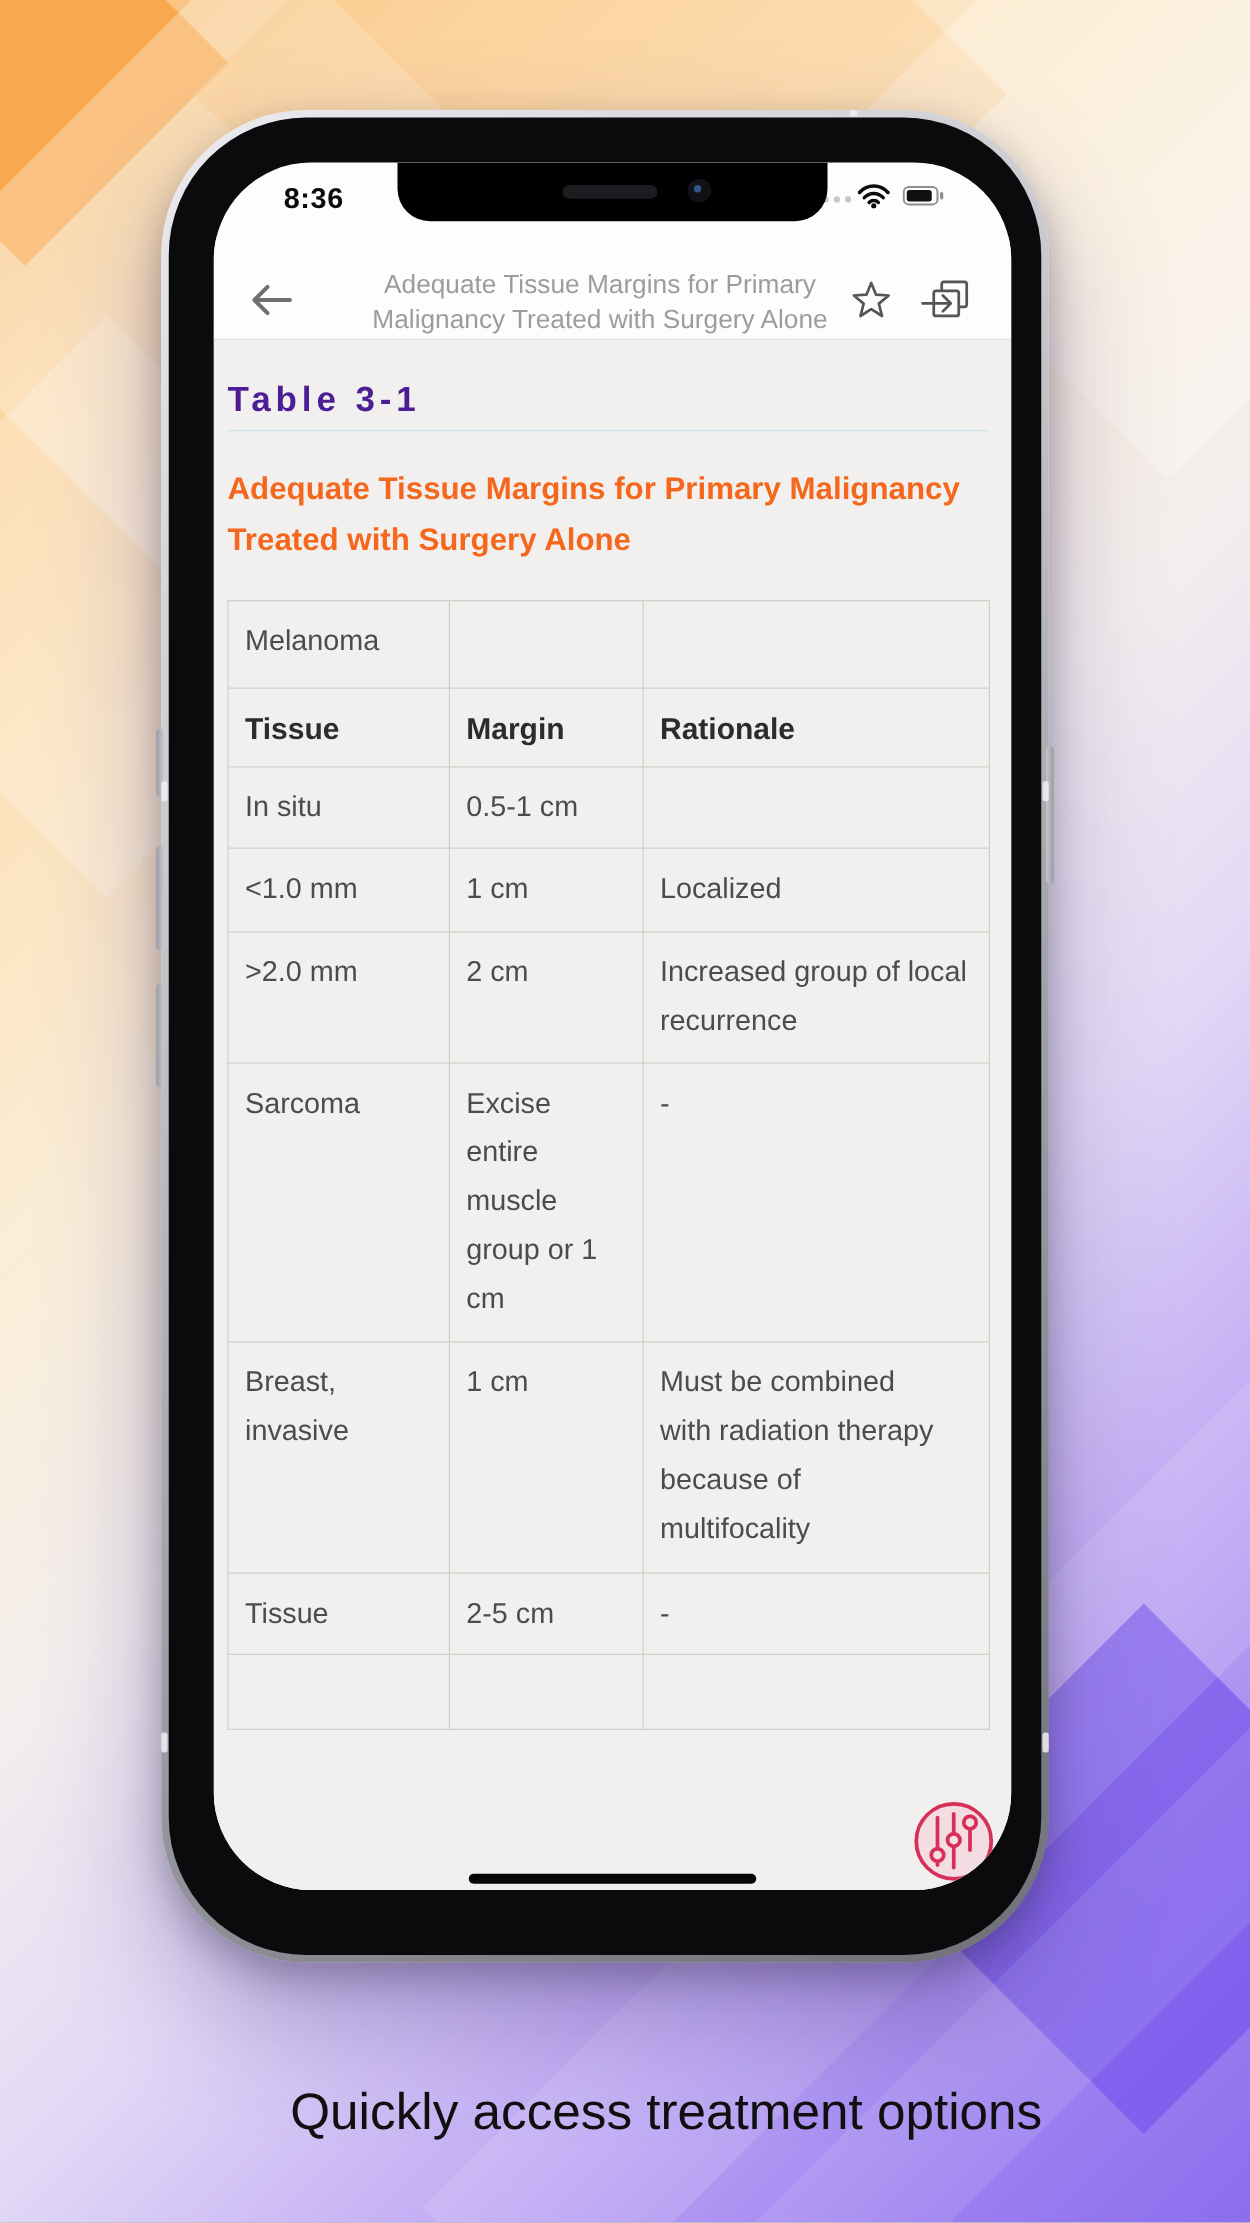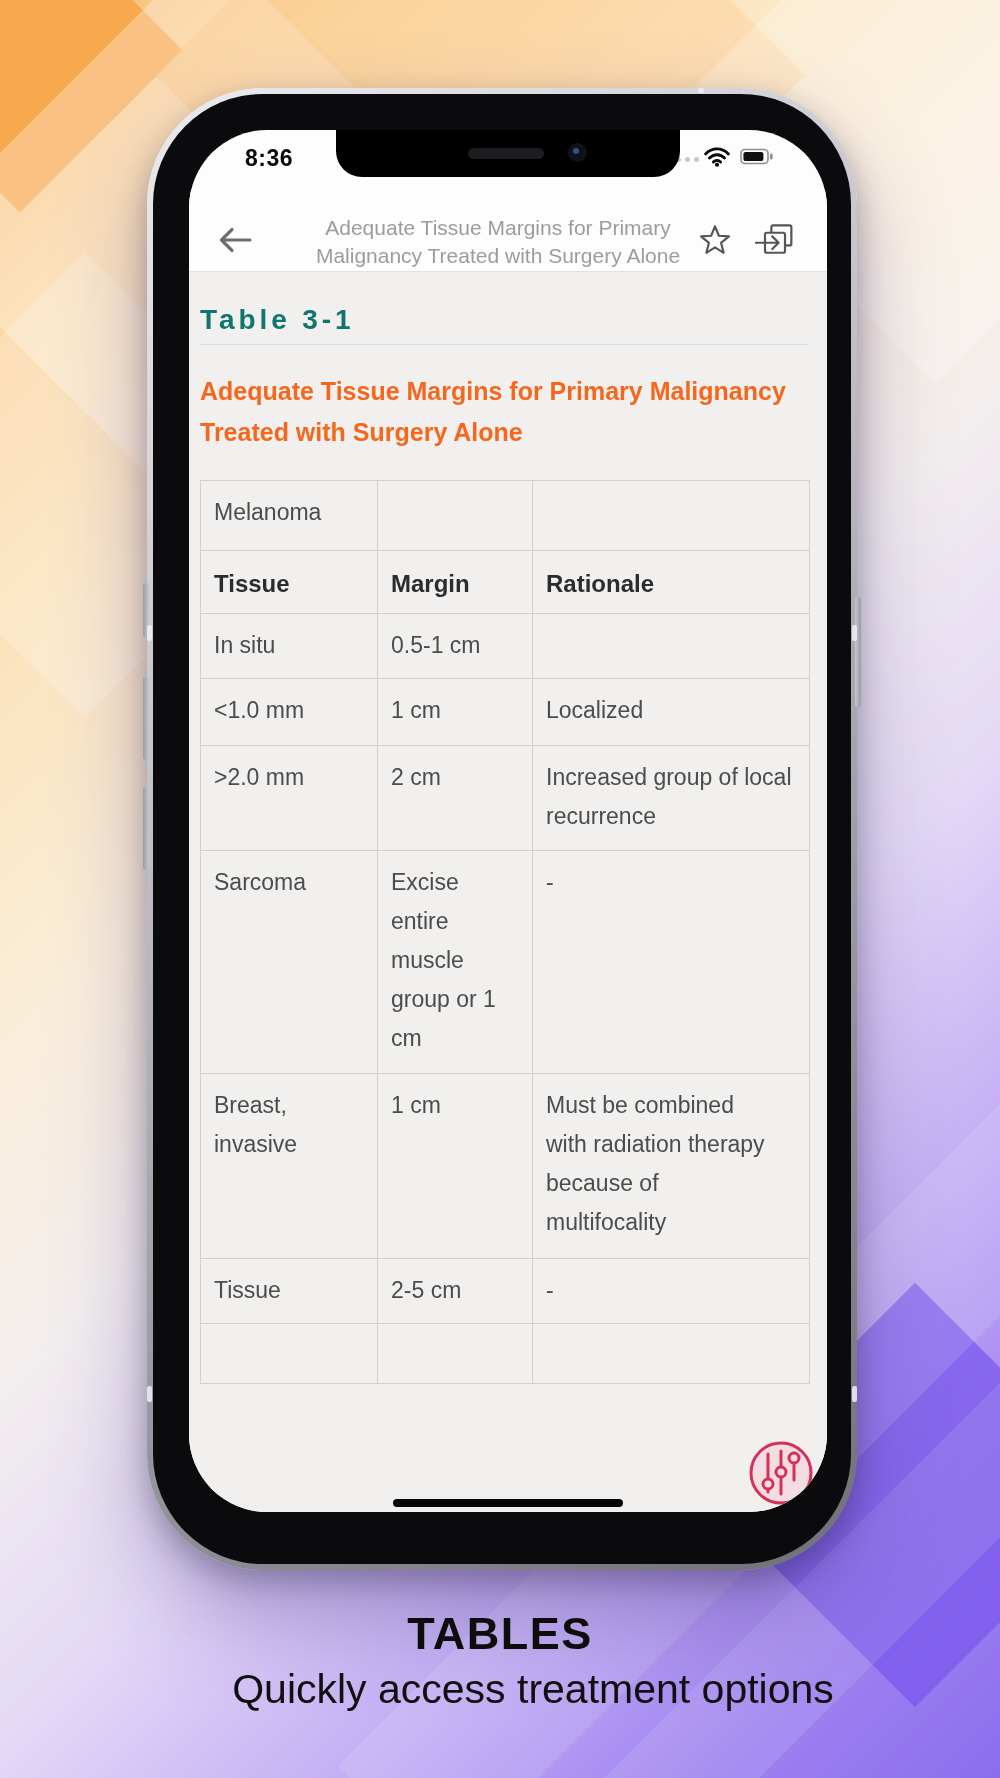--- a/index.html
+++ b/index.html
@@ -11,21 +11,21 @@
   .d2{left:0px;top:30px;width:420px;height:420px;background:rgba(255,255,255,.30);}
   .d3{left:250px;top:-155px;width:460px;height:460px;background:rgba(252,205,146,.40);}
   .d4{left:-80px;top:320px;width:330px;height:330px;background:rgba(255,255,255,.22);}
   .d5{left:745px;top:-75px;width:380px;height:380px;background:rgba(255,255,255,.25);}
   .d6{left:765px;top:1345px;width:300px;height:300px;background:rgba(118,86,235,.70);}
   .band{position:absolute;transform:rotate(-45deg);background:rgba(255,255,255,.12);}
   .b1{left:230px;top:1355px;width:1100px;height:150px;}
   .b2{left:450px;top:1505px;width:900px;height:110px;background:rgba(255,255,255,.10);}
 
   
-  .phone-frame{position:absolute;left:147px;top:88px;width:710px;height:1482px;border-radius:116px;
+  .phone-frame{position:absolute;left:129px;top:88px;width:710px;height:1482px;border-radius:116px;
       background:linear-gradient(145deg,#ecebef 0%,#c3c3c9 35%,#8e8e96 75%,#6f6f77 100%);
       box-shadow:0 45px 90px rgba(70,50,130,.35),0 12px 28px rgba(0,0,0,.25);}
   .phone-body{position:absolute;left:6px;top:6px;right:6px;bottom:6px;border-radius:110px;background:#0b0b0d;}
   .screen{position:absolute;left:36px;top:36px;width:638px;height:1382px;border-radius:78px;background:#fdfdfd;overflow:hidden;}
   .side-btn{position:absolute;width:6px;border-radius:3px;background:linear-gradient(90deg,#9a9aa2,#c8c8ce);}
   .btn-l{left:-4px;} .btn-r{right:-4px;background:linear-gradient(270deg,#9a9aa2,#c8c8ce);}
   .antenna{position:absolute;background:rgba(240,238,244,.85);border-radius:2px;}
 
   
   .notch{position:absolute;left:147px;top:0;width:344px;height:47px;background:#000;
@@ -42,21 +42,21 @@
   
   .navbar{position:absolute;left:0;top:47px;width:638px;height:82px;background:#fdfdfd;border-bottom:1.5px solid #e3e1de;z-index:5;margin-top:12px;}
   .back{position:absolute;left:30px;top:37px;width:34px;height:28px;cursor:pointer;}
   .nav-title{position:absolute;left:100px;right:120px;top:25px;text-align:center;font-size:21px;line-height:27.5px;
              color:#9c9c9c;white-space:pre-line;}
   .star{position:absolute;left:510px;top:35px;width:32px;height:32px;}
   .export{position:absolute;left:566px;top:31px;width:40px;height:40px;}
 
   
   .content{position:absolute;left:0;top:129px;right:0;bottom:0;background:#f1f0ee;}
-  .table-label{position:absolute;left:11px;top:45px;font-size:28px;font-weight:700;color:#0f766e;letter-spacing:.14em;}
+  .table-label{position:absolute;left:11px;top:45px;font-size:28px;font-weight:700;color:#4c1d95;letter-spacing:.14em;}
   .teal-rule{position:absolute;left:11px;top:85px;width:609px;height:0;border-top:1.5px solid #c9e5ea;}
   .article-heading{position:absolute;left:11px;top:112px;width:612px;font-size:25px;font-weight:700;color:#f5671c;
                    line-height:41px;white-space:pre-line;}
   .data-table{position:absolute;left:11px;top:221px;width:609px;border-collapse:collapse;table-layout:fixed;}
   .data-table th,.data-table td{border:1.5px solid #d2d0cc;white-space:pre-line;overflow:hidden;}
   .data-table th{font-size:24px;font-weight:700;color:#2c2c2c;text-align:left;vertical-align:middle;padding:6px 13px 2px 13px;}
   .data-table td{font-size:23px;color:#4c4c4c;line-height:39px;vertical-align:top;padding:12px 13px 4px 13px;}
 
   .home-bar{position:absolute;left:204px;top:1369px;width:230px;height:8px;border-radius:4px;background:#060606;z-index:8;cursor:pointer;}
   .fab{position:absolute;left:559px;top:1310px;width:66px;height:66px;z-index:7;cursor:pointer;}
@@ -223,15 +223,14 @@
             <circle cx="33" cy="32" r="5" fill="#f7dee6" stroke="#d63058" stroke-width="3"></circle>
             <circle cx="46" cy="18" r="5" fill="#f7dee6" stroke="#d63058" stroke-width="3"></circle>
           </svg>
         </div>
 
         <div class="home-bar"></div>
       </div>
     </div>
   </div>
 
-  <div class="cap-title">TABLES</div>
   <div class="cap-sub">Quickly access treatment options</div>
 </div>
 
 </body></html>

